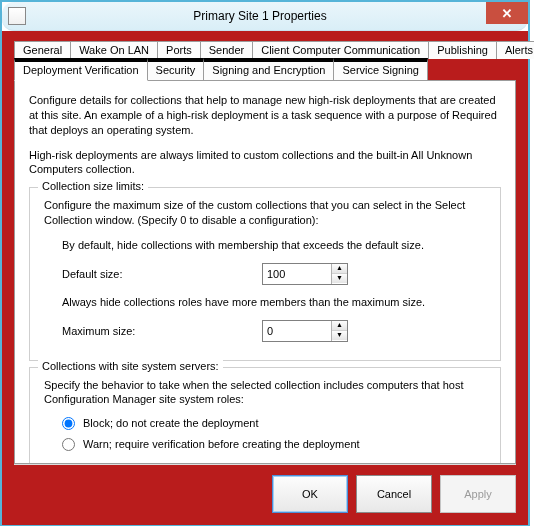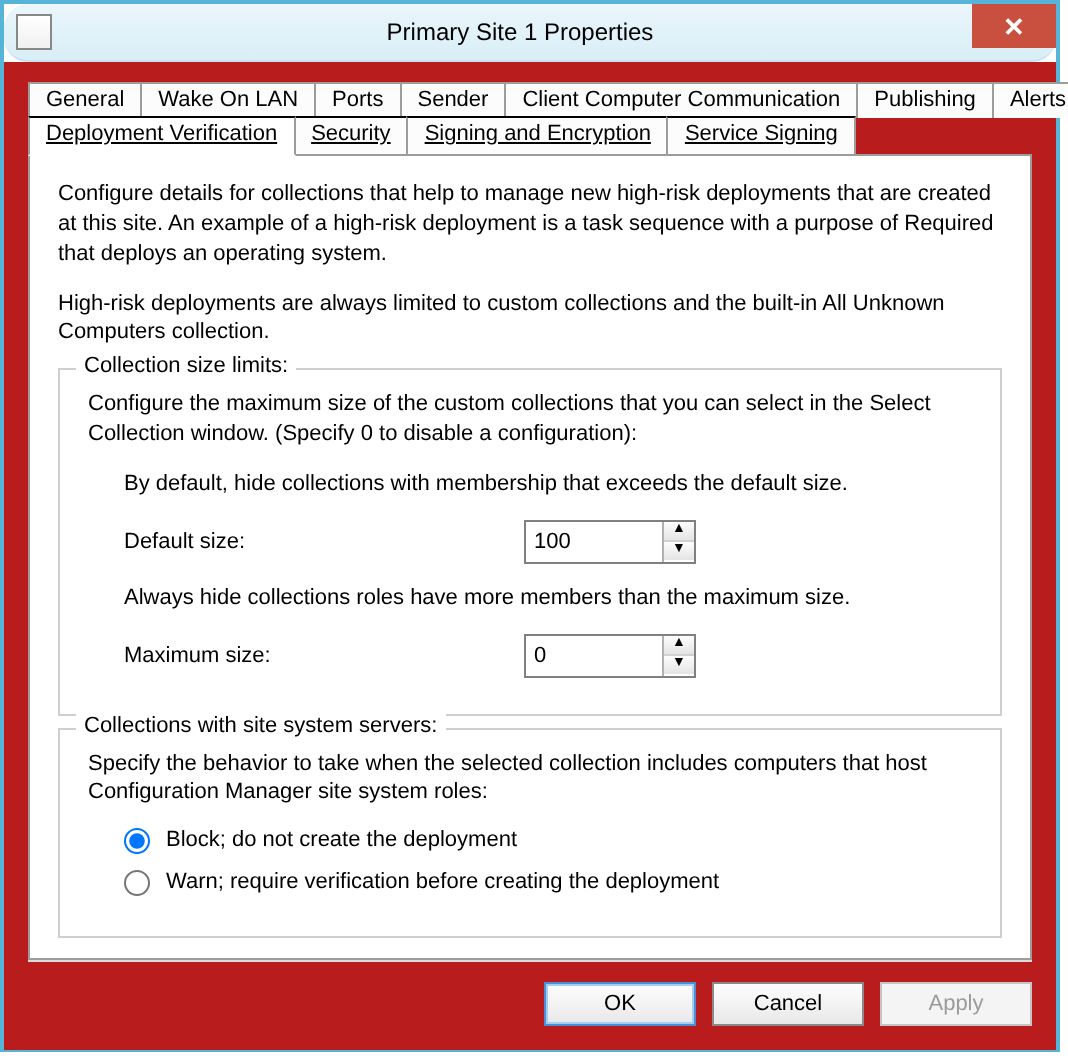--- a/index.html
+++ b/index.html
@@ -6,38 +6,38 @@
   body{background:#fff;}
   .window{width:530px;height:526px;border:2px solid #56b4d8;background:#fff;position:relative;box-sizing:border-box;}
   .titlebar{height:28px;background:linear-gradient(#eaf6fb,#d9eef7);display:flex;align-items:center;position:relative;border-bottom:1px solid #c9e2ee;border-radius:12px;}
   .title-icon{width:16px;height:16px;margin:0 6px;border:1px solid #888;background:linear-gradient(#fff,#f0f0f0);}
   .title-text{flex:1;text-align:center;font-size:12px;padding-right:40px;}
   .close-btn{position:absolute;right:0;top:0;width:42px;height:22px;background:#c94f3f;color:#fff;display:flex;align-items:center;justify-content:center;font-size:13px;font-weight:bold;cursor:default;}
   .client{padding:10px 12px 0 12px;box-sizing:border-box;height:calc(100% - 28px);display:flex;flex-direction:column;background:#b91c1c;}
   .tabs{position:relative;}
   .tabrow{display:flex;gap:0;}
   .tab{border:1px solid #9c9c9c;border-bottom:none;padding:2px 8px 3px 8px;background:#fcfcfc;font-size:11px;position:relative;margin-right:-1px;cursor:default;white-space:nowrap;}
-  .tabrow.second .tab{border-top:1px solid #000000;margin-top:-1px;text-decoration:underline;}
+  .tabrow.second .tab{border-top:4px solid #000000;margin-top:-1px;}
   .tab.active{background:#fff;z-index:3;padding-bottom:4px;border-bottom:1px solid #fff;margin-bottom:-1px;}
   .tabpanel{border:1px solid #9c9c9c;background:#fff;padding:12px 14px;flex:1;position:relative;z-index:1;overflow:hidden;}
   .desc{line-height:1.35;margin-bottom:10px;}
   .groupbox{border:1px solid #cfcfcf;margin-top:6px;padding:10px 14px 12px 14px;position:relative;}
   .group-legend{position:absolute;top:-8px;left:8px;background:#fff;padding:0 4px;font-size:11px;}
   .indent{padding-left:18px;}
   .formrow{display:flex;align-items:center;margin:6px 0;}
   .formrow .lbl{width:200px;}
   .spinner{display:flex;align-items:stretch;border:1px solid #808080;height:20px;background:#fff;}
   .spinner input{border:none;width:60px;padding:0 4px;font-family:Liberation Sans, sans-serif;font-size:11px;outline:none;}
   .spin-btns{display:flex;flex-direction:column;border-left:1px solid #b0b0b0;}
   .spin-btns span{width:15px;height:9px;font-size:7px;line-height:8px;text-align:center;background:linear-gradient(#fdfdfd,#e4e4e4);cursor:default;border-bottom:1px solid #d0d0d0;}
   .spin-btns span:last-child{border-bottom:none;}
   .radio-row{display:flex;margin:8px 0 8px 18px;gap:8px;}
   input[type=radio]{margin:0;width:13px;height:13px;}
   .button-row{display:flex;justify-content:flex-end;gap:8px;padding:10px 0 12px 0;border-top:1px solid #dcdcdc;margin-top:auto;}
-  .btn{min-width:76px;height:22px;border:1px solid #8a8a8a;background:linear-gradient(#fdfdfd,#e8e8e8);font-family:inherit;font-size:11px;cursor:default;padding:0 10px;}
+  .btn{min-width:76px;height:38px;border:1px solid #8a8a8a;background:linear-gradient(#fdfdfd,#e8e8e8);font-family:inherit;font-size:11px;cursor:default;padding:0 10px;}
   .btn.default{border:1px solid #4a90d9;box-shadow:0 0 0 1px #a4cdf2 inset;}
   .btn.disabled{color:#9b9b9b;border-color:#c4c4c4;background:#f4f4f4;}
 </style>
 </head>
 <body>
 
 <div class="window">
   <div class="titlebar">
     <div class="title-icon"></div>
     <div class="title-text">Primary Site 1 Properties</div>

